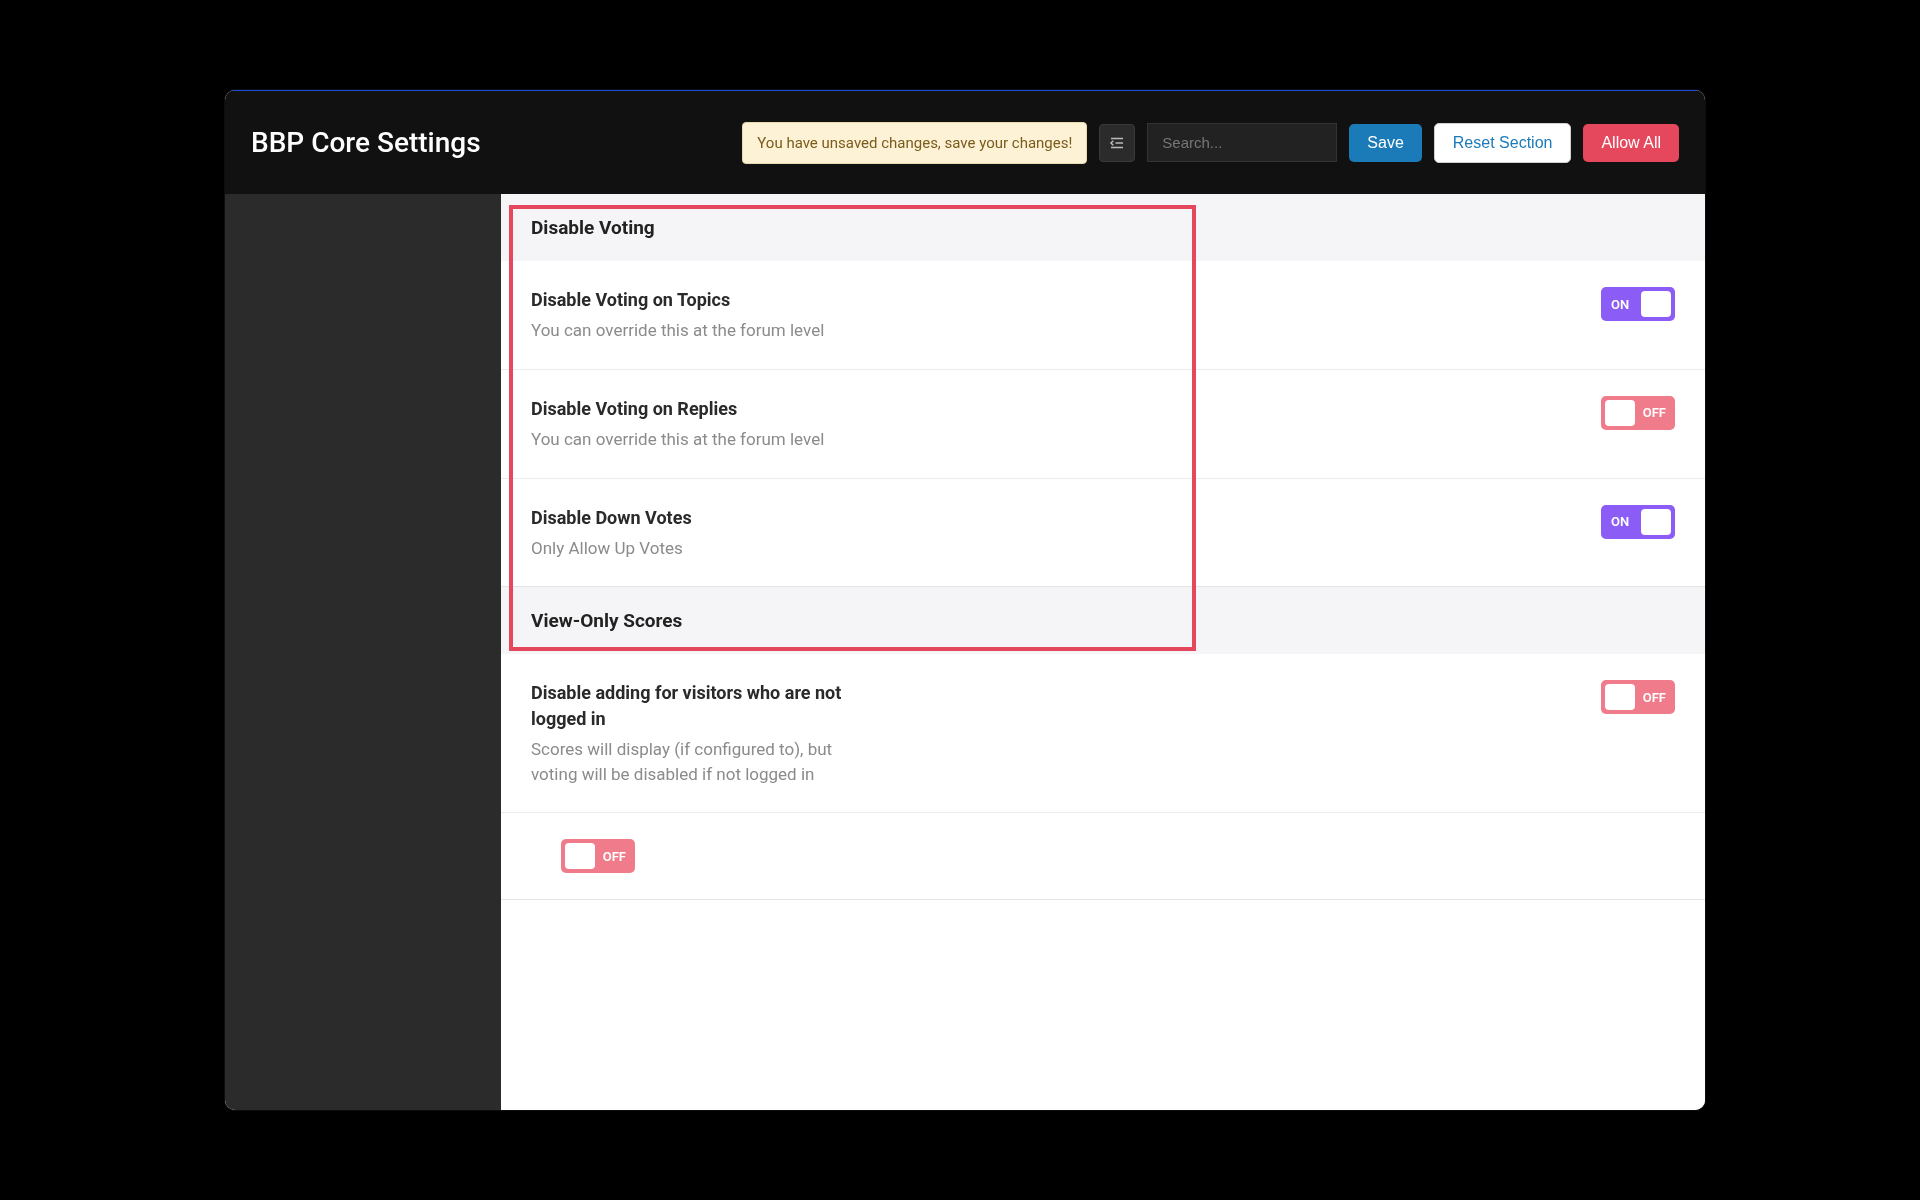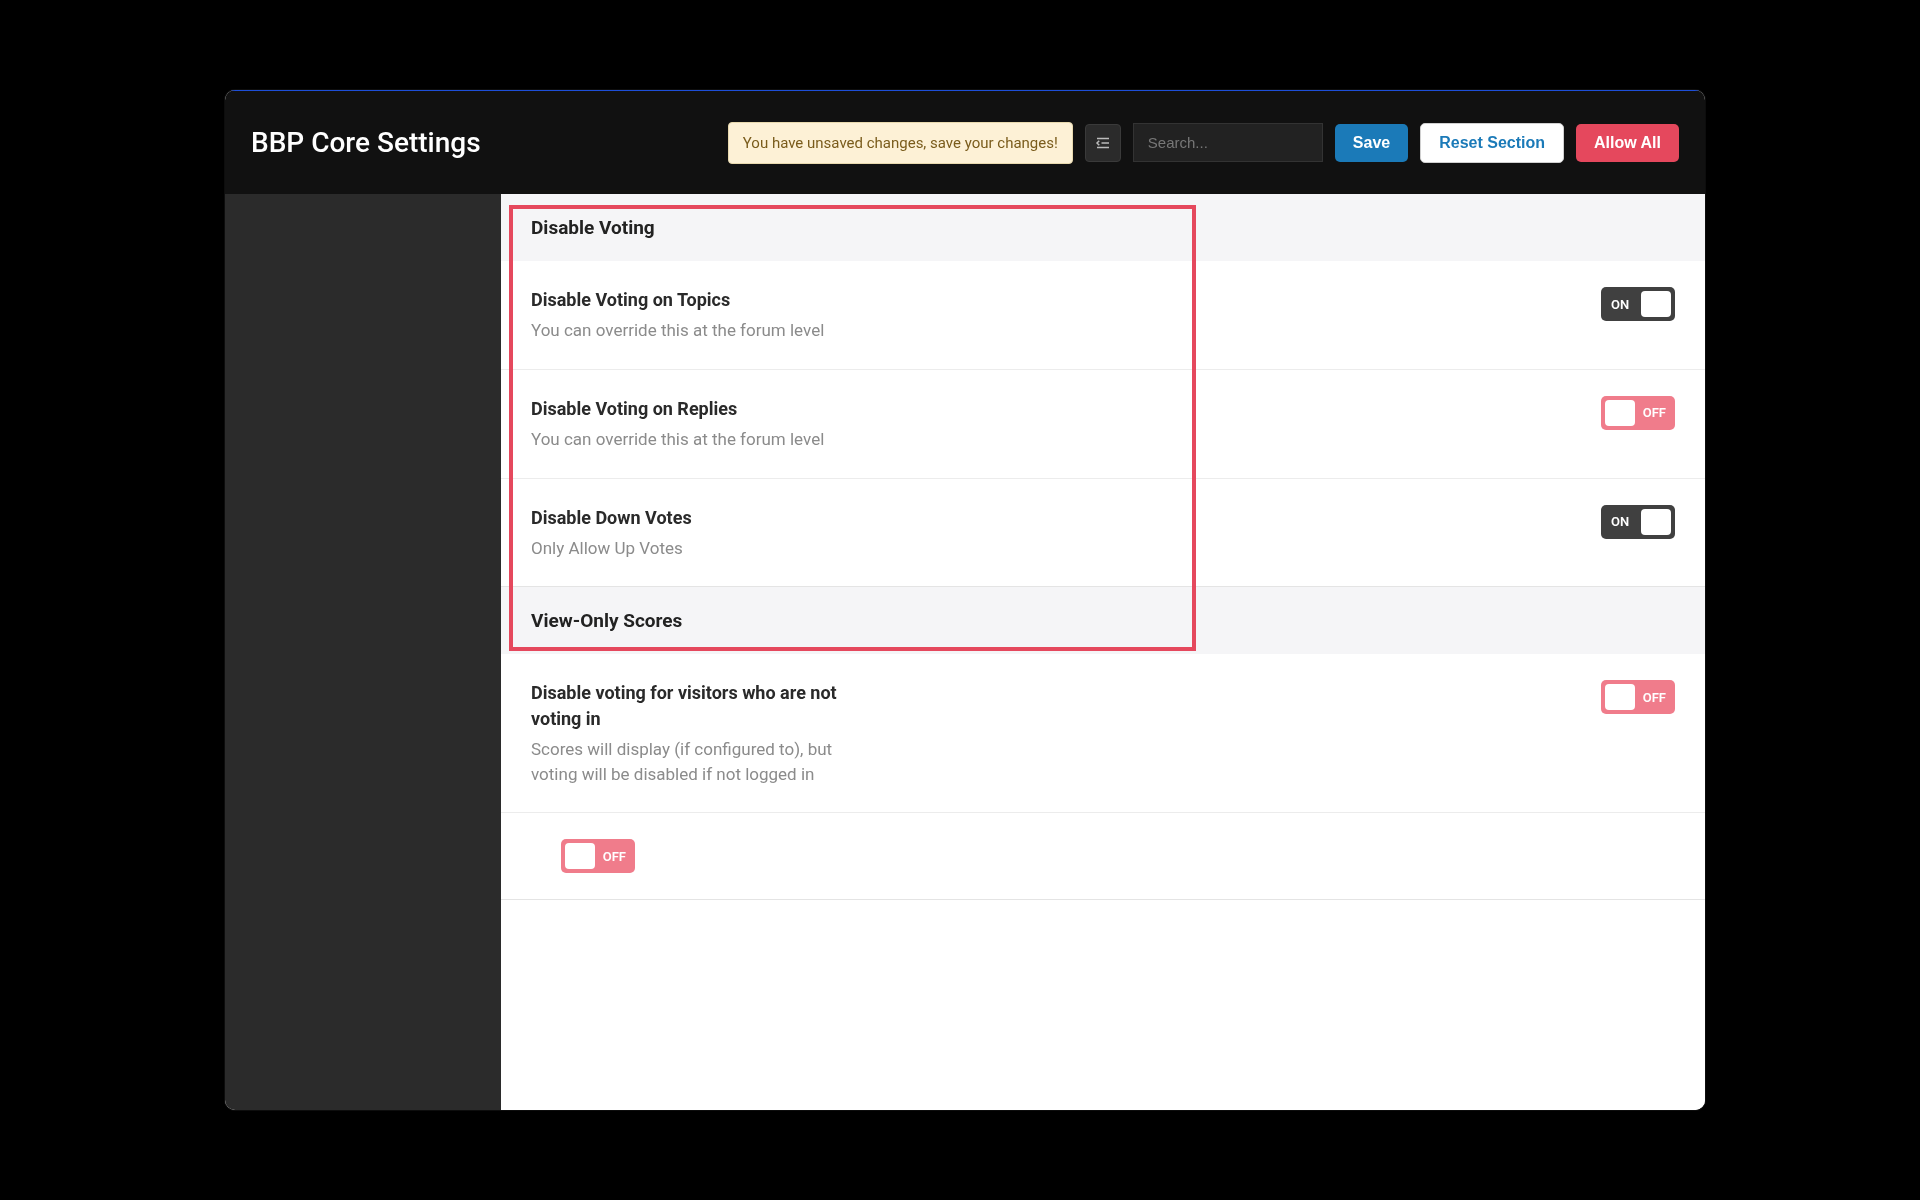--- a/index.html
+++ b/index.html
@@ -78,21 +78,21 @@
   width: 190px;
 }
 .search-box::placeholder {
   color: #777;
 }
 .btn {
   font-size: 16px;
   padding: 10px 18px;
   border-radius: 5px;
   border: none;
-  font-weight: 700;
+  font-weight: 400;
   cursor: pointer;
 }
 .btn-save {
   background: #1b7ab8;
   color: #fff;
 }
 .btn-reset-section {
   background: #fff;
   color: #1b7ab8;
   border: 1px solid #d0d0d0;
@@ -171,21 +171,21 @@
   border-radius: 5px;
   position: relative;
   display: flex;
   align-items: center;
   cursor: pointer;
   font-size: 13px;
   font-weight: 600;
   color: #fff;
 }
 .toggle.on {
-  background: #404040;
+  background: #8b5cf6;
   justify-content: flex-start;
   padding-left: 10px;
 }
 .toggle.off {
   background: #f07c8b;
   justify-content: flex-end;
   padding-right: 9px;
 }
 .toggle-handle {
   position: absolute;
@@ -272,21 +272,21 @@
             </div>
           </div>
         </div>
       </div>
 
       <div class="section">
         <div class="section-header">View-Only Scores</div>
 
         <div class="row">
           <div class="row-label">
-            <div class="row-title">Disable voting for visitors who are not voting in</div>
+            <div class="row-title">Disable adding for visitors who are not logged in</div>
             <div class="row-desc">Scores will display (if configured to), but voting will be disabled if not logged in</div>
           </div>
           <div class="row-control">
             <div class="toggle off">
               <span>OFF</span>
               <div class="toggle-handle"></div>
             </div>
           </div>
         </div>
 

